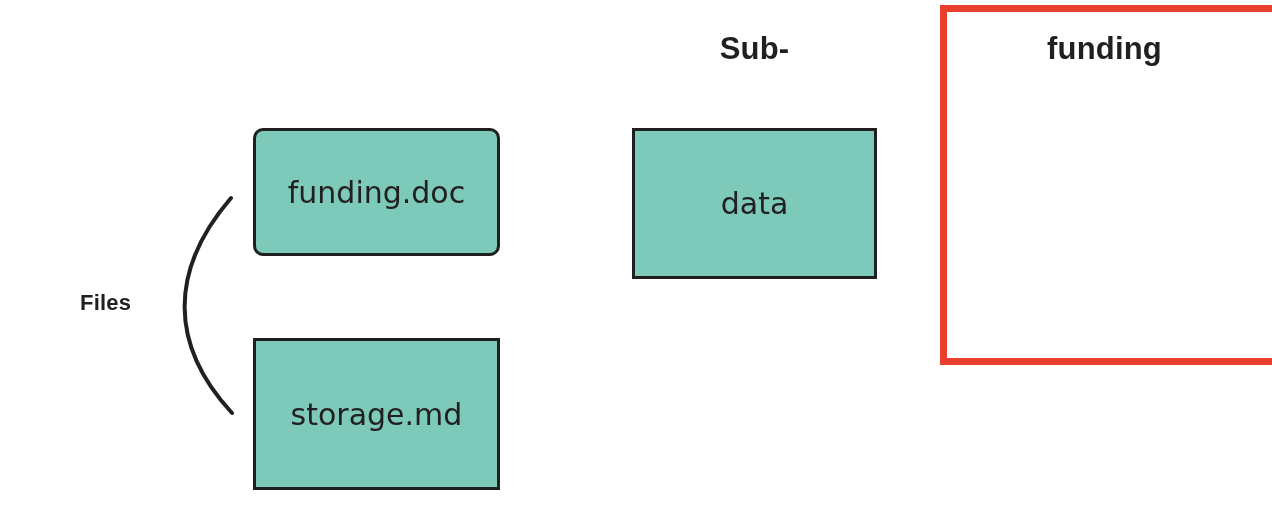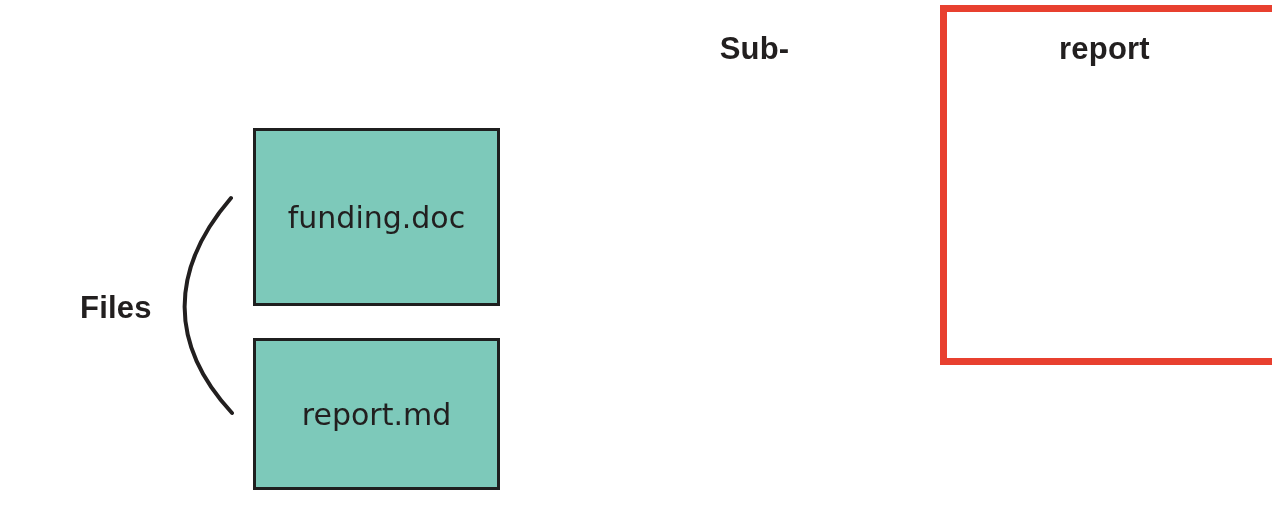--- a/index.html
+++ b/index.html
@@ -36,21 +36,21 @@
     position: absolute;
     background: var(--box-fill);
     border: 3px solid var(--box-border);
     display: flex;
     align-items: center;
     justify-content: center;
     font-family: "DejaVu Sans", sans-serif;
     font-size: 30px;
     color: var(--text);
   }
-  .box-funding { left: 209px; top: 128px; width: 247px; height: 178px; }
+  .box-funding { left: 209px; top: 128px; width: 247px; height: 128px; border-radius: 10px; }
   .box-report  { left: 209px; top: 338px; width: 247px; height: 152px; }
   .box-data    { left: 588px; top: 128px; width: 245px; height: 151px; }
   .box-git     { left: 939px; top: 127px; width: 243px; height: 152px; }
   .highlight-rect {
     position: absolute;
     left: 896px; top: 5px;
     width: 346px; height: 360px;
     border: 7px solid var(--highlight-border);
     background: transparent;
   }
@@ -64,49 +64,52 @@
     color: var(--text);
     letter-spacing: 0.2px;
   }
   .header-subdir { left: 588px; width: 245px; }
   .header-git    { left: 939px; width: 243px; }
   .header-line { display: block; }
   .files-label {
     position: absolute;
     left: 36px; top: 290px;
     font-weight: bold;
-    font-size: 31px;
+    font-size: 22px;
     color: var(--text);
     letter-spacing: 0.2px;
   }
 </style>
 </head>
 <body>
 
 <div class="canvas">
 
   <svg class="curve-svg" viewBox="0 0 1272 506" xmlns="http://www.w3.org/2000/svg" aria-hidden="true">
     <path d="M 187 198 C 125 270 125 345 188 413"></path>
   </svg>
 
   <div class="highlight-rect"></div>
 
   <div class="col-header header-subdir">
     <span class="header-line">Sub-</span>
   </div>
 
   <div class="col-header header-git">
-    <span class="header-line">report</span>
+    <span class="header-line">funding</span>
   </div>
 
   <div class="files-label">Files</div>
 
   <div class="node-box box-funding">
     <span>funding.doc</span>
   </div>
 
   <div class="node-box box-report">
-    <span>report.md</span>
+    <span>storage.md</span>
   </div>
 
+  <div class="node-box box-data">
+    <span>data</span>
+  </div>
 
 
 </div>
 
 </body></html>

